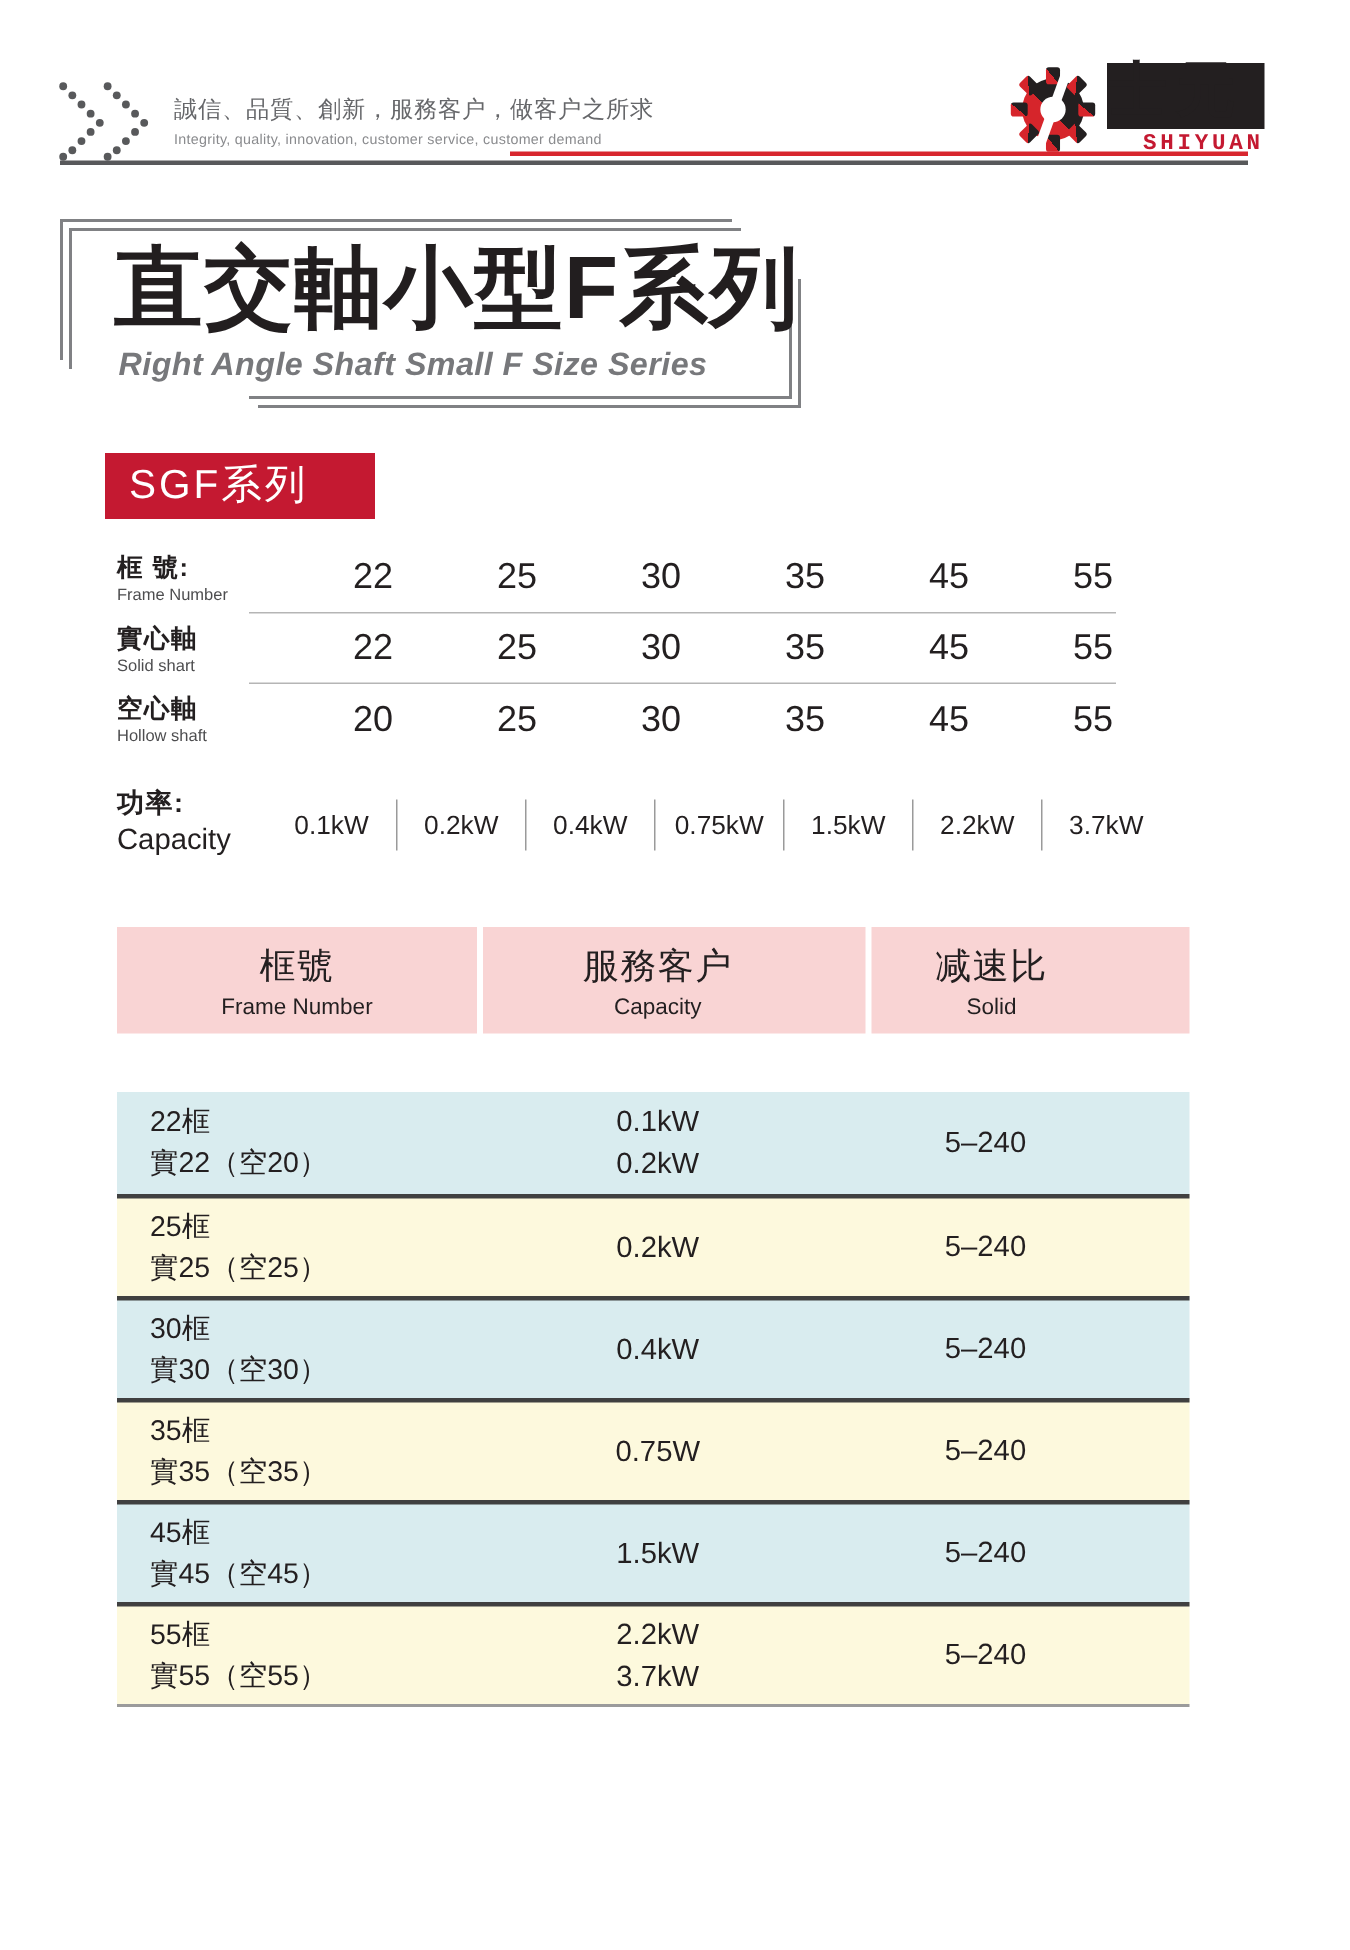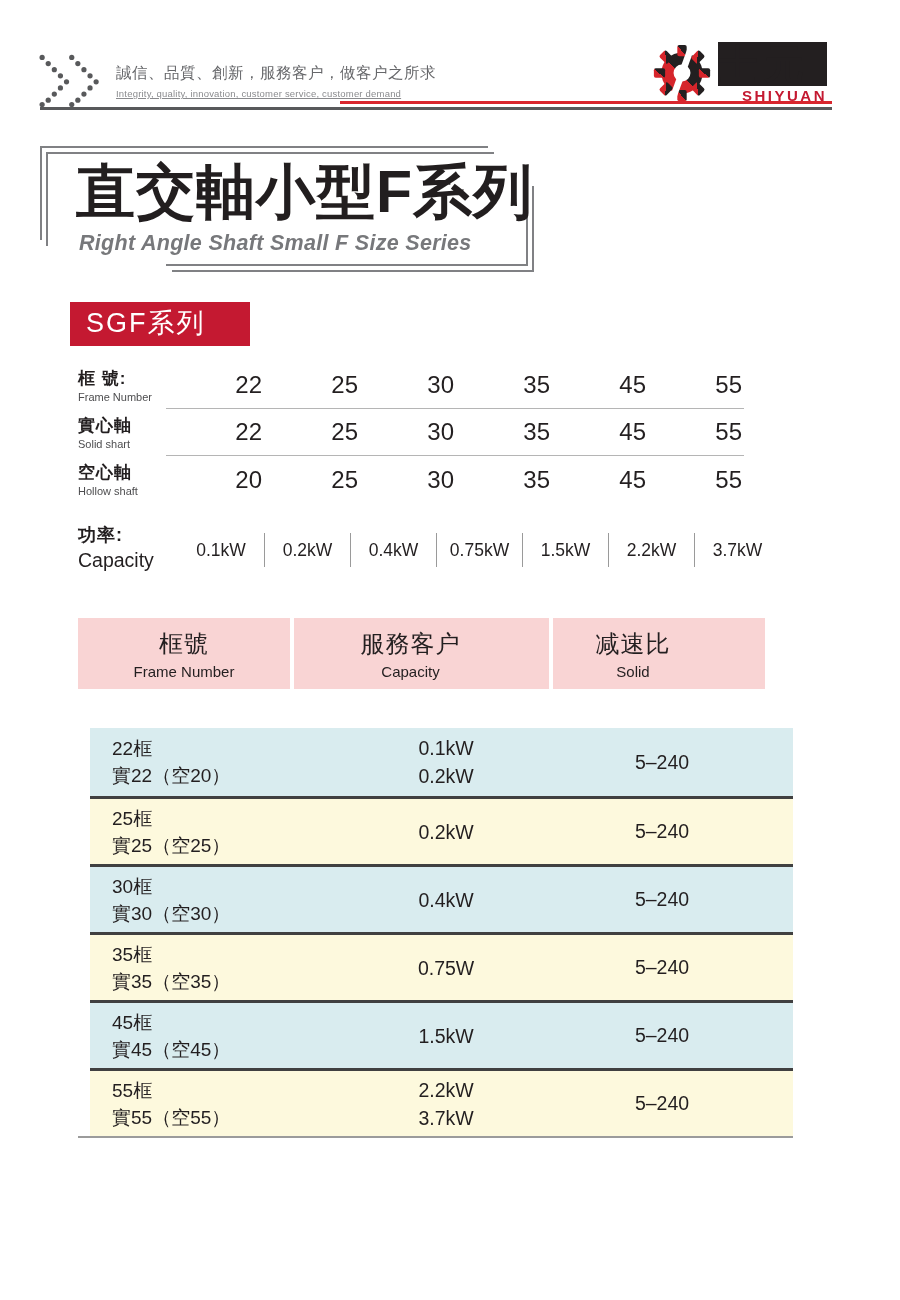--- a/index.html
+++ b/index.html
@@ -7,23 +7,23 @@
   .page {
     position:relative; width:900px; height:1300px; background:#ffffff;
     font-family:"Liberation Sans","DejaVu Sans",sans-serif; color:#231f20;
     overflow:hidden; margin:0 auto;
   }
 
   
   .chevrons { position:absolute; left:38px; top:54px; }
   .slogan { position:absolute; left:116px; top:63px; }
   .slogan-cn { font-size:15.5px; color:#66676a; letter-spacing:0.5px; }
-  .slogan-en { font-size:9.5px; color:#8a8b8e; margin-top:4px; letter-spacing:0.2px;text-decoration:underline; }
-
-  .logo { position:absolute; left:652px; top:42px; display:flex; align-items:center; }
+  .slogan-en { font-size:9.5px; color:#8a8b8e; margin-top:4px; letter-spacing:0.2px; }
+
+  .logo { position:absolute; left:672px; top:42px; display:flex; align-items:center;font-family:Liberation Mono, monospace; }
   .logo-gear { width:60px; height:62px; margin-right:6px; }
   .logo-text { display:flex; flex-direction:column; }
   .logo-cn {
     font-size:40px; font-weight:800; line-height:44px; letter-spacing:6px; color:#231f20;
     background:linear-gradient(90deg,#231f20,#231f20);
   }
   .logo-en { font-size:15px; font-weight:800; color:#c41931; letter-spacing:2.5px; margin-top:1px;margin-left:24px; }
 
   .rule-red  { position:absolute; left:340px; top:101px; width:492px; height:3px; background:#d8262e; }
   .rule-gray { position:absolute; left:40px;  top:107px; width:792px; height:3px; background:#58595b; }
@@ -68,28 +68,28 @@
   .cap-label-cn { font-size:18px; font-weight:700; letter-spacing:1px; }
   .cap-label-en { font-size:19.5px; margin-top:2px; }
   .cap-values { display:flex; align-items:center; margin-top:6px; }
   .cap-value { width:86px; height:34px; line-height:34px; text-align:center; font-size:17.5px; }
   .cap-value + .cap-value { border-left:1px solid #9a9a9a; }
 
   
   .main-table { position:absolute; left:78px; top:618px; width:715px; }
   .mt-header { display:flex; height:71px; }
   .th { background:#f9d4d4; display:flex; flex-direction:column; justify-content:center; text-align:center; }
-  .th-frame    { width:212px; margin-right:4px; }
+  .th-frame    { width:240px; margin-right:4px; }
   .th-capacity { width:255px; margin-right:4px; padding-right:22px; }
   .th-ratio    { width:212px; padding-right:52px; }
   .th-cn { font-size:24px; font-weight:500; letter-spacing:1px; }
   .th-en { font-size:15px; margin-top:3px; }
 
   .mt-body { margin-top:39px; border-bottom:2px solid #9b9b9b; }
-  .data-row { display:flex; height:68px;margin-left:12px; }
+  .data-row { display:flex; height:68px; }
   .data-row + .data-row { border-top:3px solid #404040; }
   .row-blue   { background:#d9ecef; }
   .row-yellow { background:#fdf9dd; }
   .td-frame { width:244px; padding-left:22px; display:flex; flex-direction:column;
               justify-content:center; font-size:19px; line-height:27px; }
   .td-capacity { width:255px; padding-right:22px; display:flex; flex-direction:column;
               justify-content:center; text-align:center; font-size:19.5px; line-height:28px; }
   .td-ratio { width:212px; padding-right:52px; display:flex; align-items:center;
               justify-content:center; font-size:19.5px; }
 </style>

